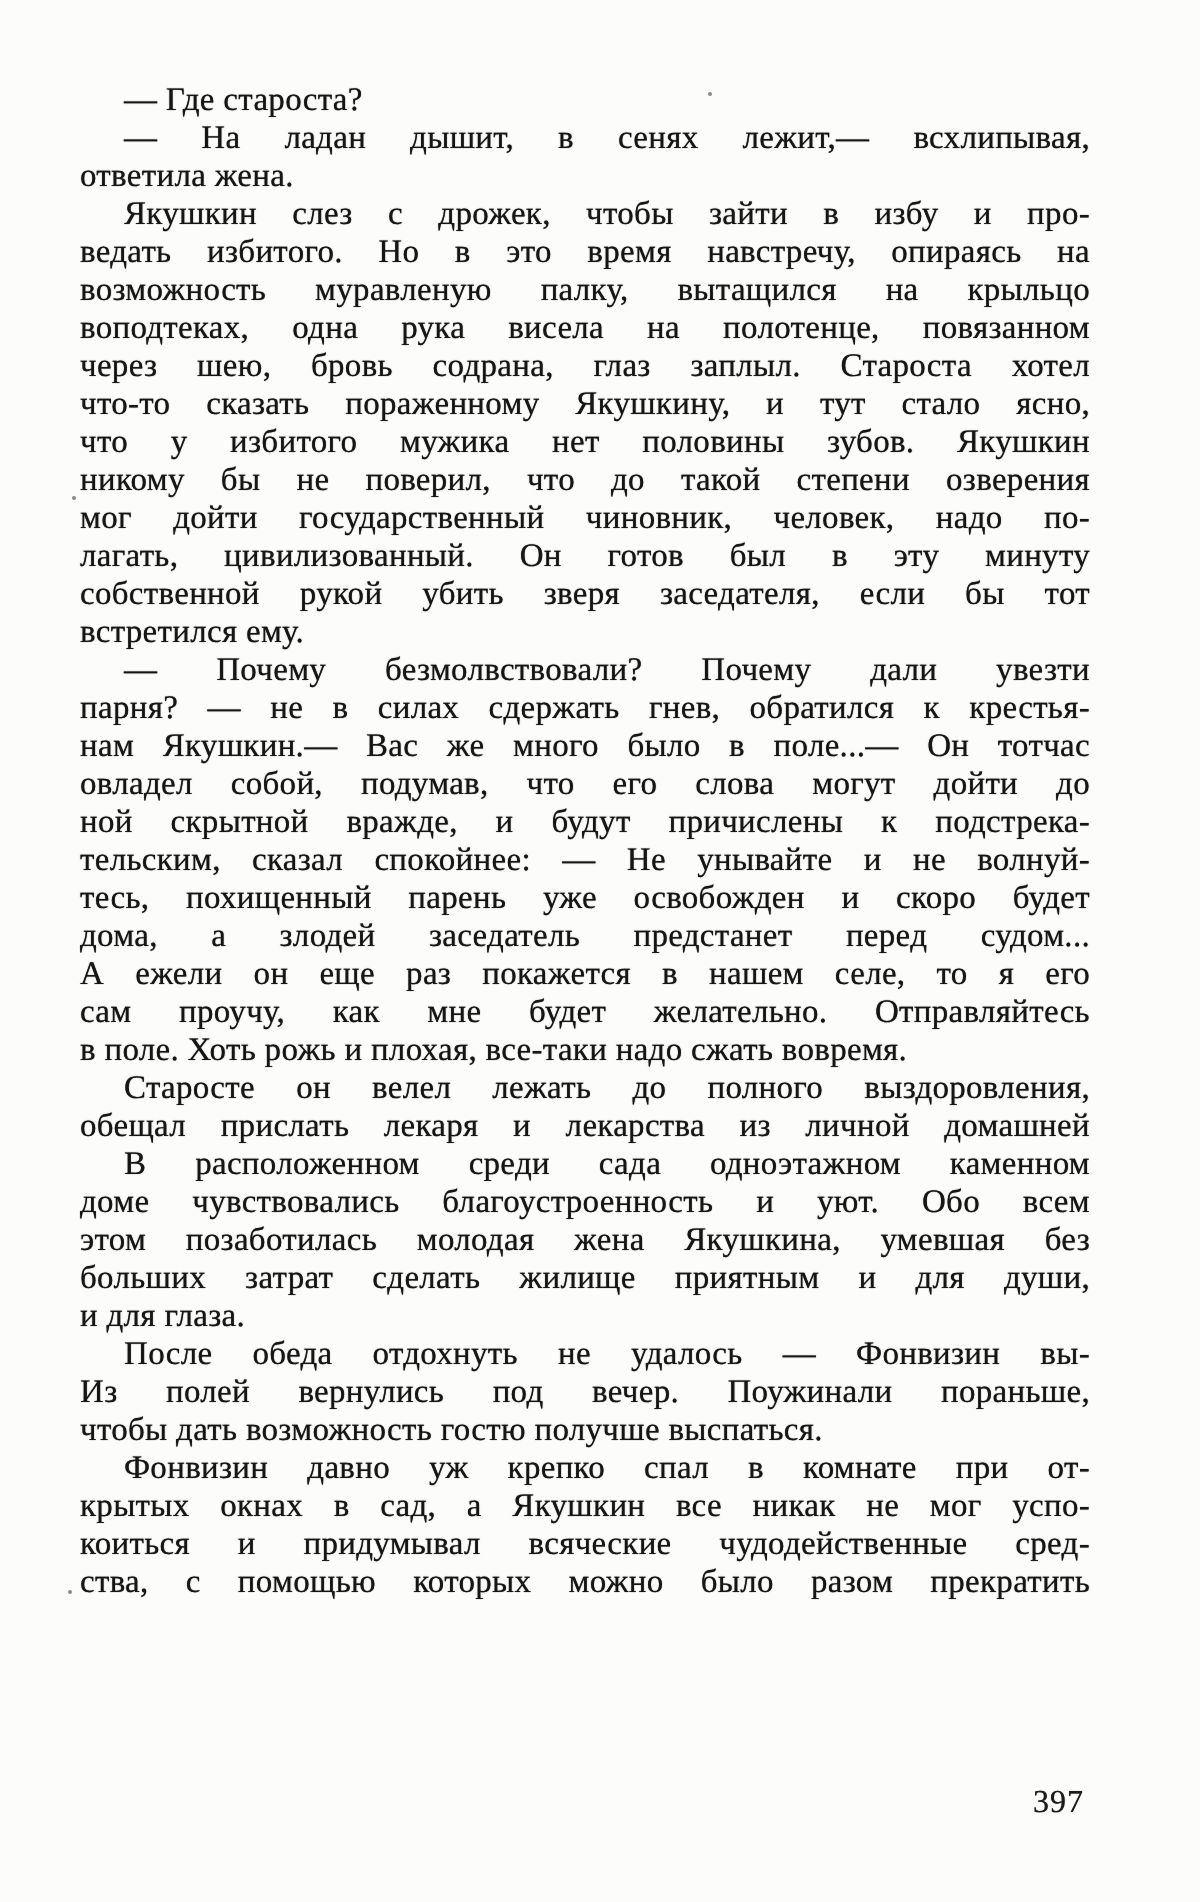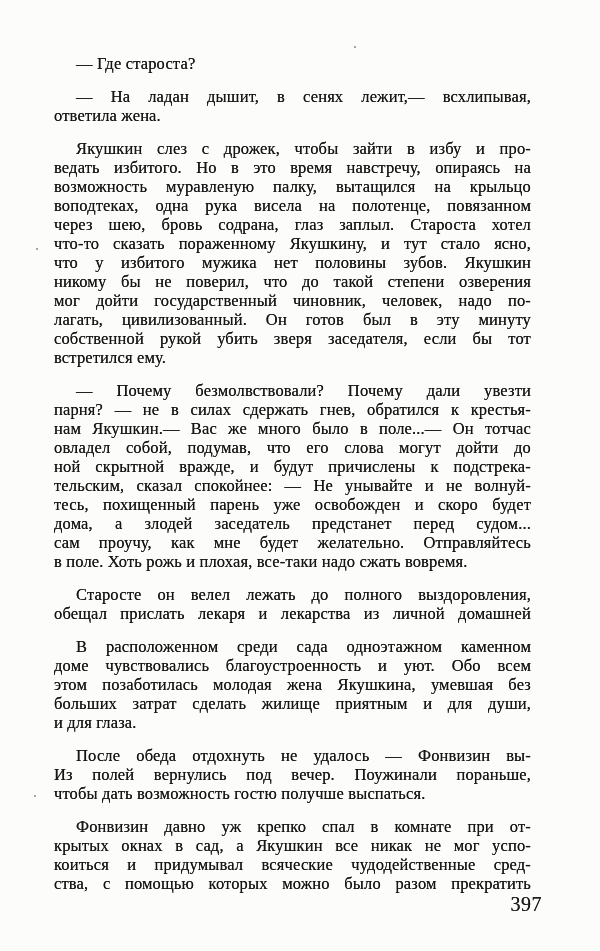--- a/index.html
+++ b/index.html
@@ -25,37 +25,37 @@
     position: absolute;
     left: 40px;
     top: 40px;
     width: 505px;
     color: #161616;
     font-size: 16.5px;
     line-height: 19px;
     letter-spacing: 0.15px;
     text-shadow: 0 0 0.5px rgba(20,20,20,0.85);
   }
-  .paragraph { margin: 14px; padding: 0; }
+  .paragraph { margin: 0; padding: 0; }
   .line {
     height: 19px;
     white-space: nowrap;
     text-align: justify;
   }
   .line.jl {
     
     text-align-last: justify;
   }
   .line.indent { text-indent: 22px; }
   .page-number {
     position: absolute;
     top: 893px;
     right: 58px;
     color: #1b1b1b;
-    font-size: 20px;
+    font-size: 16px;
     letter-spacing: 0.5px;
     text-shadow: 0 0 0.4px rgba(20,20,20,0.8);
   }
   .speck {
     position: absolute;
     background: #8a8a86;
     border-radius: 50%;
   }
 </style>
 </head>
@@ -86,20 +86,21 @@
       </div>
       <div class="paragraph">
         <div class="line indent jl">— Почему безмолвствовали? Почему дали увезти</div>
         <div class="line jl">парня? — не в силах сдержать гнев, обратился к крестья-</div>
         <div class="line jl">нам Якушкин.— Вас же много было в поле...— Он тотчас</div>
         <div class="line jl">овладел собой, подумав, что его слова могут дойти до</div>
         <div class="line jl">ной скрытной вражде, и будут причислены к подстрека-</div>
         <div class="line jl">тельским, сказал спокойнее: — Не унывайте и не волнуй-</div>
         <div class="line jl">тесь, похищенный парень уже освобожден и скоро будет</div>
         <div class="line jl">дома, а злодей заседатель предстанет перед судом...</div>
+        <div class="line jl">А ежели он еще раз покажется в нашем селе, то я его</div>
         <div class="line jl">сам проучу, как мне будет желательно. Отправляйтесь</div>
         <div class="line">в поле. Хоть рожь и плохая, все-таки надо сжать вовремя.</div>
       </div>
       <div class="paragraph">
         <div class="line indent jl">Старосте он велел лежать до полного выздоровления,</div>
         <div class="line jl">обещал прислать лекаря и лекарства из личной домашней</div>
       </div>
       <div class="paragraph">
         <div class="line indent jl">В расположенном среди сада одноэтажном каменном</div>
         <div class="line jl">доме чувствовались благоустроенность и уют. Обо всем</div>

